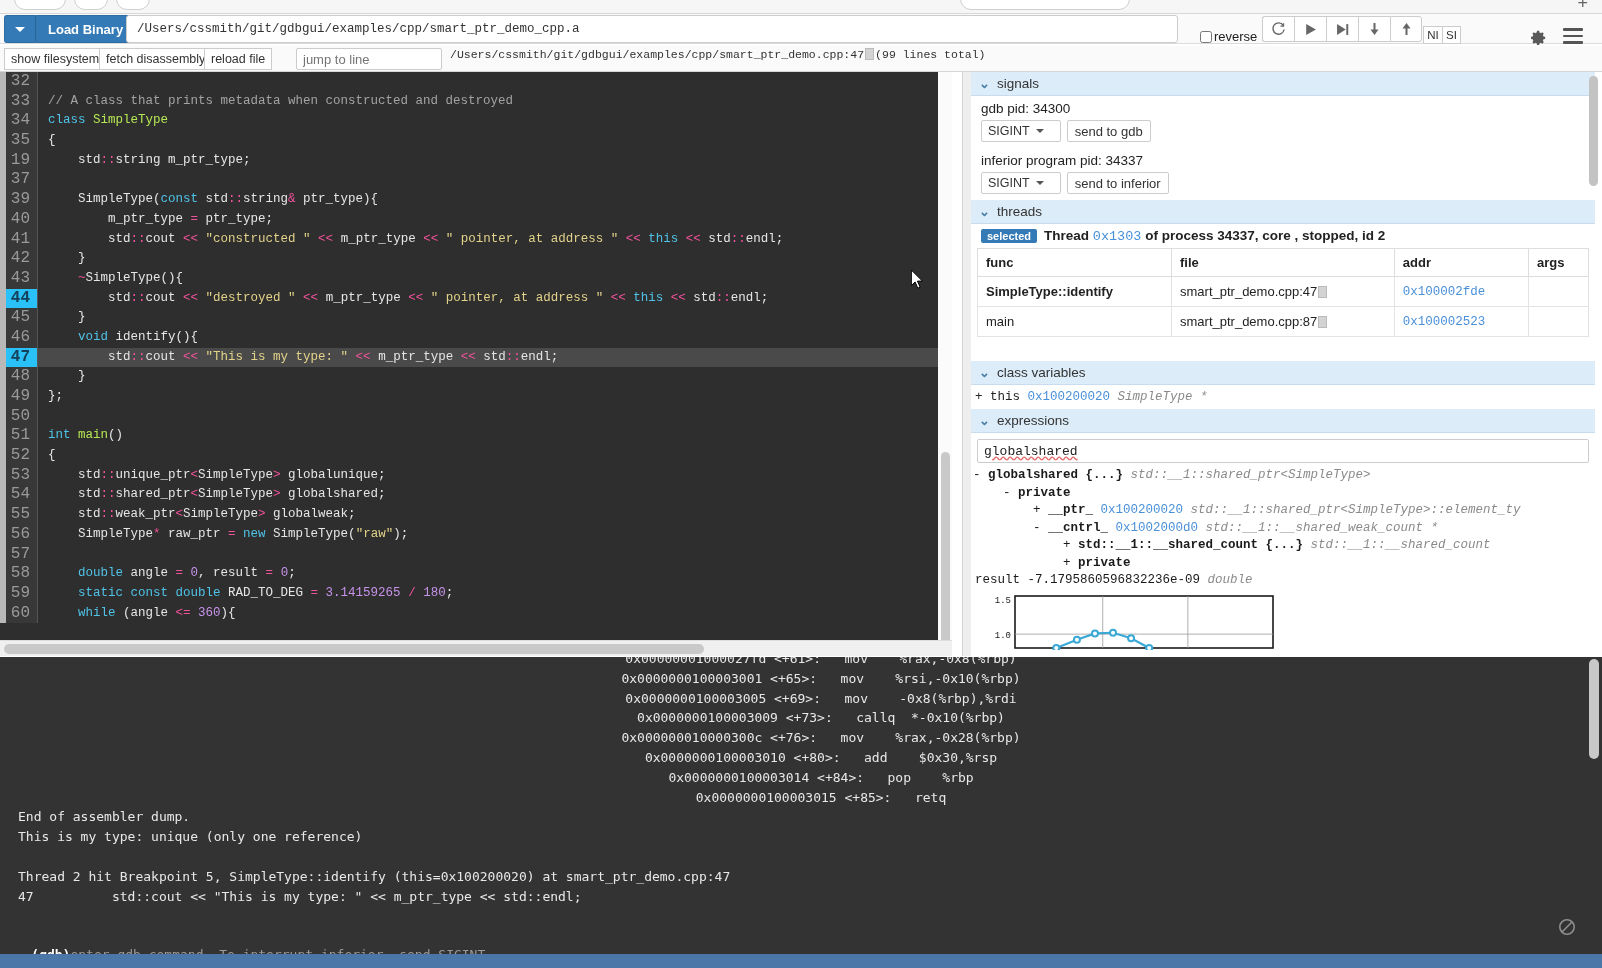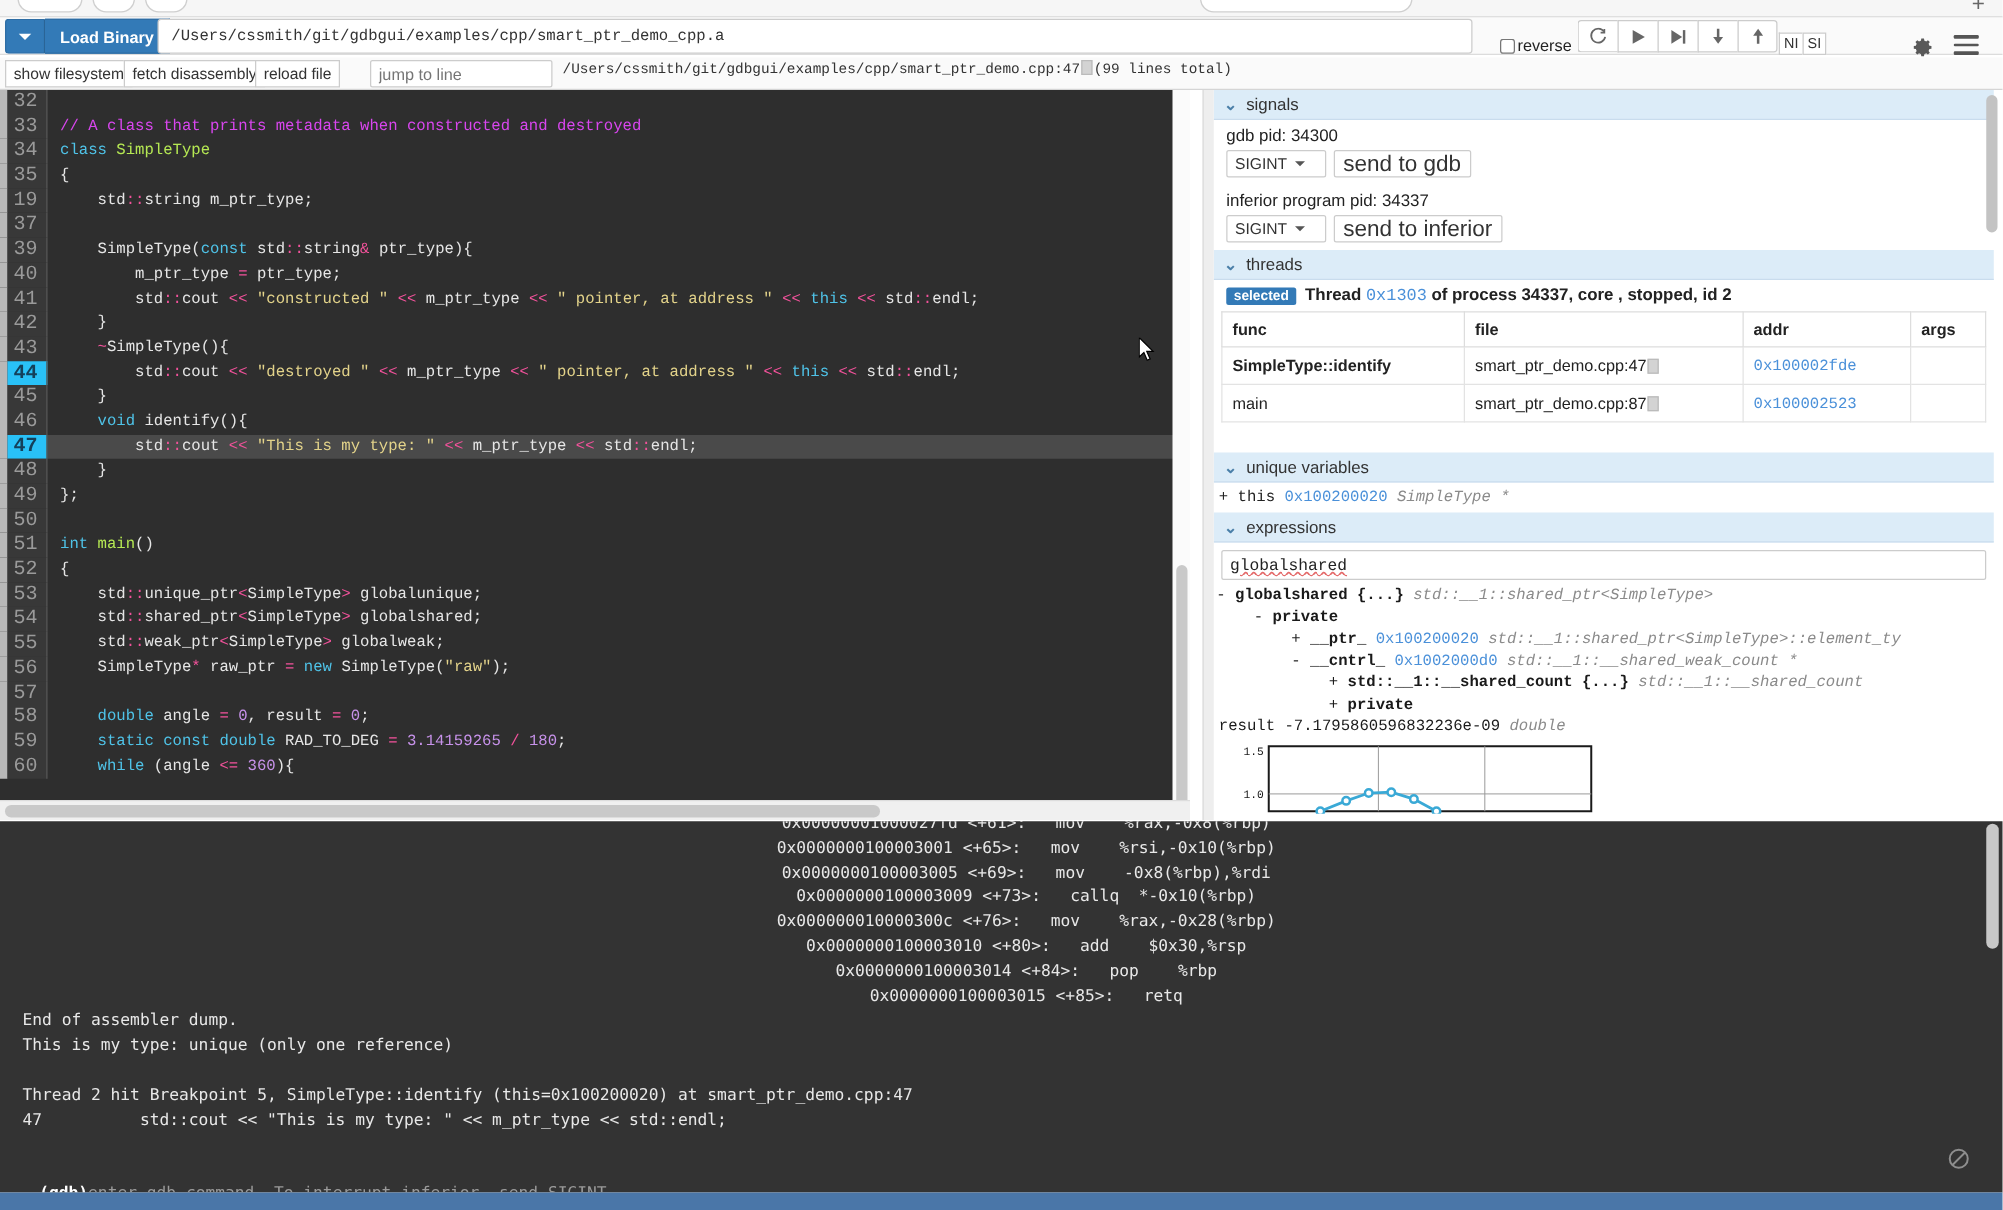--- a/index.html
+++ b/index.html
@@ -102,21 +102,21 @@
     color:#9a9a9a; background:#383838; border-right:1px solid #555; user-select:none;
   }
   .ln.bp { background:#29c1f7; color:#14405a; font-weight:bold; }
   .code-row .gut-edge { width:6px; background:#b8b8b8; }
   .code-txt {
     flex:1; font-family:"Liberation Mono", monospace; font-size:12.5px; line-height:19.7px;
     color:#e6e6e6; white-space:pre; padding-left:10px; overflow:hidden;
   }
   .code-row.current .code-txt { background:#4a4a4a; }
   .code-row.current { }
-  .c-com { color:#d946ef;text-align:right; }
+  .c-com { color:#a3a3a3;text-align:right; }
   .c-kw  { color:#4fc3e8; }
   .c-cls { color:#b5e853; }
   .c-str { color:#e3d38a; }
   .c-op  { color:#f2529b; }
   .c-num { color:#c792ea; }
   .c-fn  { color:#b5e853; }
 
   .src-hscroll {
     position:absolute; left:0; top:640px; width:952px; height:16px;
     background:#f0f0f0; border-top:1px solid #ddd;
@@ -140,21 +140,21 @@
   .chev { color:#4a7fa8; font-size:13px; margin-right:7px; font-weight:bold; }
   .rp-body { padding:0 6px; }
   .pid-line { font-size:13.5px; color:#222; padding:5px 0 2px 4px; }
   .sig-row { display:flex; gap:6px; padding:2px 0 6px 4px; }
   .sig-select {
     height:22px; border:1px solid #ccc; background:#fff; font-size:12.5px; color:#333;
     padding:0 16px 0 6px; border-radius:2px; cursor:pointer; position:relative;
     display:flex; align-items:center;
   }
   .sig-select .tri { width:0;height:0;border-left:4px solid transparent;border-right:4px solid transparent;border-top:4px solid #555; margin-left:6px; }
-  .sig-btn { height:22px; border:1px solid #ccc; background:#fff; font-size:18px; color:#333; padding:0 7px; border-radius:2px; cursor:pointer; display:flex; align-items:center; }
+  .sig-btn { height:22px; border:1px solid #ccc; background:#fff; font-size:13px; color:#333; padding:0 7px; border-radius:2px; cursor:pointer; display:flex; align-items:center; }
 
   .thread-line { padding:4px 0 4px 4px; font-size:13px; color:#222; display:flex; align-items:center; gap:7px; }
   .selected-badge { background:#337ab7; color:#fff; font-size:11px; font-weight:bold; padding:1px 6px; border-radius:2px; }
   .thread-desc { font-weight:bold; font-size:13.5px; }
   .hexblue { color:#4a90d9; font-family:"Liberation Mono", monospace; font-weight:normal; }
 
   table.threads { width:100%; border-collapse:collapse; font-size:13px; }
   table.threads th {
     text-align:left; font-weight:bold; padding:6px 8px; border:1px solid #ddd;
     background:#fff; color:#222; font-size:13px;
@@ -503,21 +503,21 @@
               <td><span>smart_ptr_demo.cpp:87</span><span class="copy-chip"></span></td>
               <td class="addr">0x100002523</td>
               <td></td>
             </tr>
           </tbody>
       </table>
     </div>
 
     <div class="section-header" style="margin-top:24px;">
       <span class="chev">⌄</span>
-      <span>unique variables</span>
+      <span>class variables</span>
     </div>
     <div class="locals-body">
       <span class="expand">+</span>
       <span>this</span>
       <span class="ptr">0x100200020</span>
       <span class="typ">SimpleType *</span>
     </div>
 
     <div class="section-header">
       <span class="chev">⌄</span>

